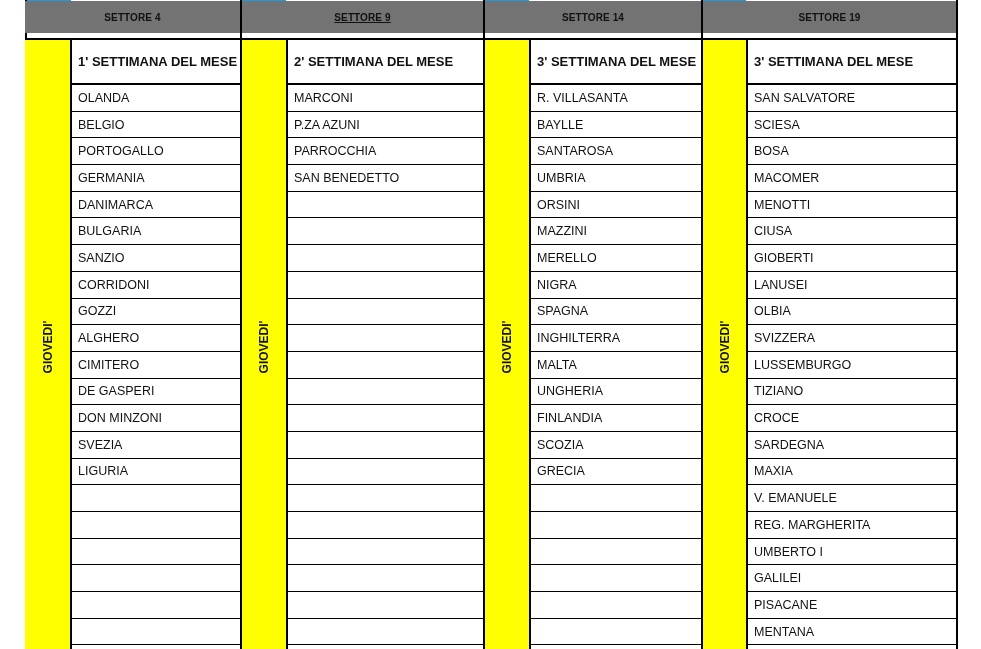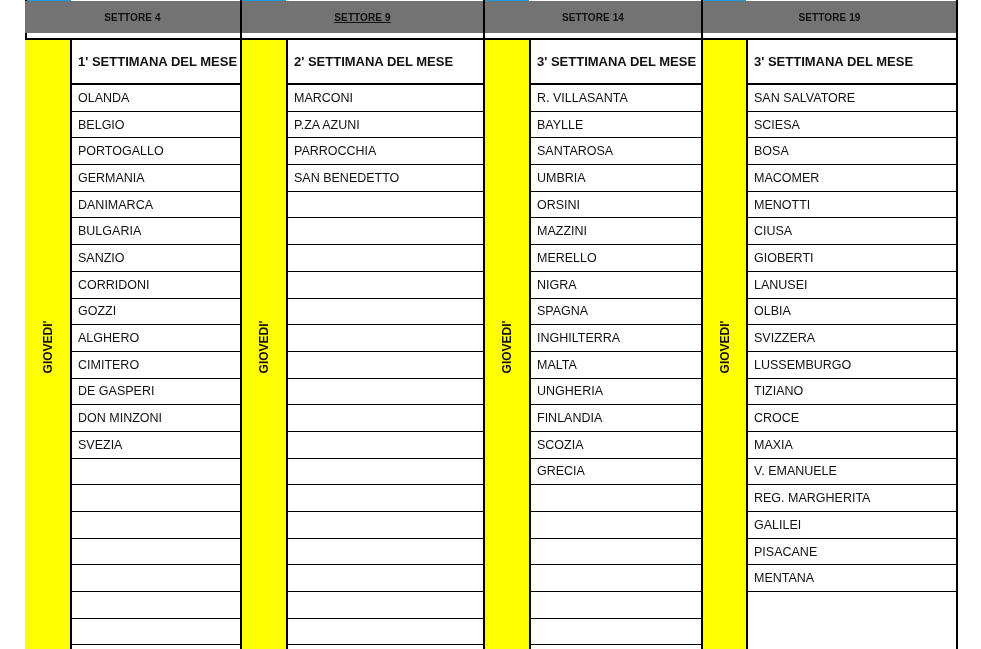--- a/index.html
+++ b/index.html
@@ -54,20 +54,21 @@
       <div class="row">DANIMARCA</div>
       <div class="row">BULGARIA</div>
       <div class="row">SANZIO</div>
       <div class="row">CORRIDONI</div>
       <div class="row">GOZZI</div>
       <div class="row">ALGHERO</div>
       <div class="row">CIMITERO</div>
       <div class="row">DE GASPERI</div>
       <div class="row">DON MINZONI</div>
       <div class="row">SVEZIA</div>
+      <div class="row">LIGURIA</div>
       <div class="row"></div>
       <div class="row"></div>
       <div class="row"></div>
       <div class="row"></div>
       <div class="row"></div>
       <div class="row"></div>
       <div class="row"></div>
     </div>
   </div>
 
@@ -157,21 +158,23 @@
       <div class="row">MACOMER</div>
       <div class="row">MENOTTI</div>
       <div class="row">CIUSA</div>
       <div class="row">GIOBERTI</div>
       <div class="row">LANUSEI</div>
       <div class="row">OLBIA</div>
       <div class="row">SVIZZERA</div>
       <div class="row">LUSSEMBURGO</div>
       <div class="row">TIZIANO</div>
       <div class="row">CROCE</div>
+      <div class="row">SARDEGNA</div>
       <div class="row">MAXIA</div>
       <div class="row">V. EMANUELE</div>
       <div class="row">REG. MARGHERITA</div>
+      <div class="row">UMBERTO I</div>
       <div class="row">GALILEI</div>
       <div class="row">PISACANE</div>
       <div class="row">MENTANA</div>
     </div>
   </div>
 </div>
 
 </body></html>

